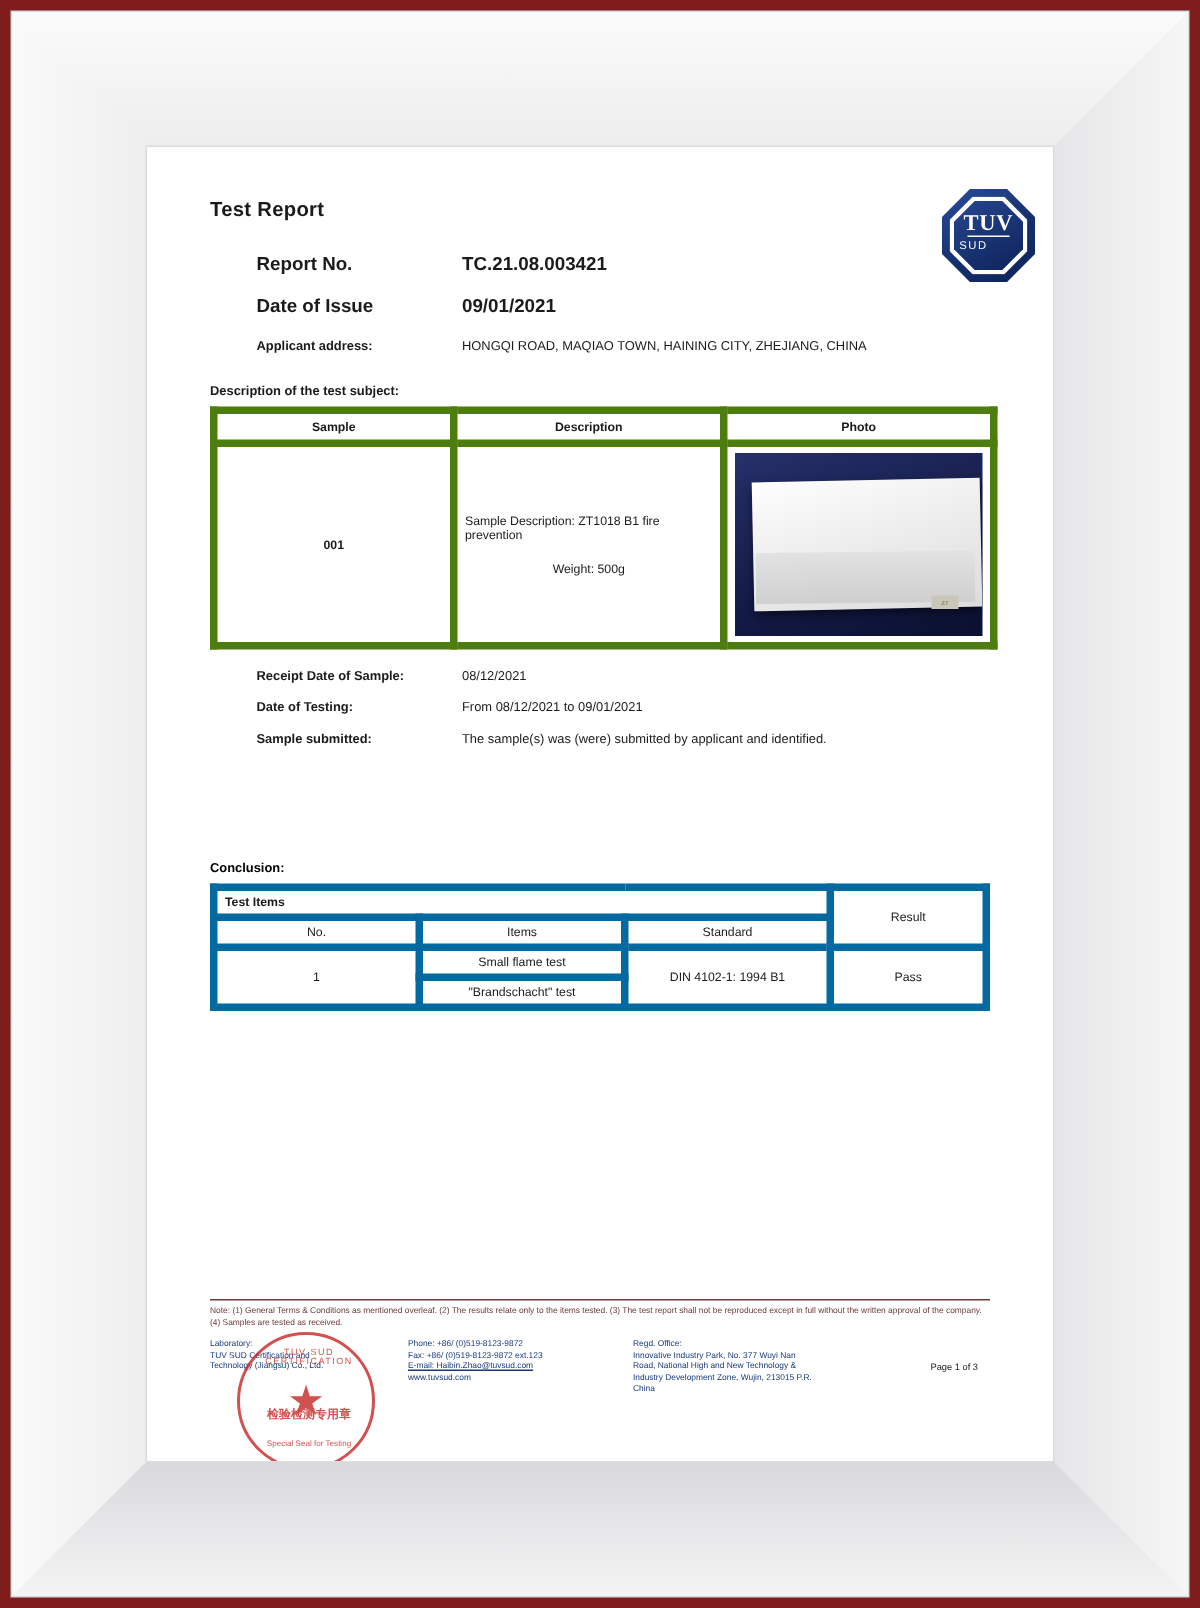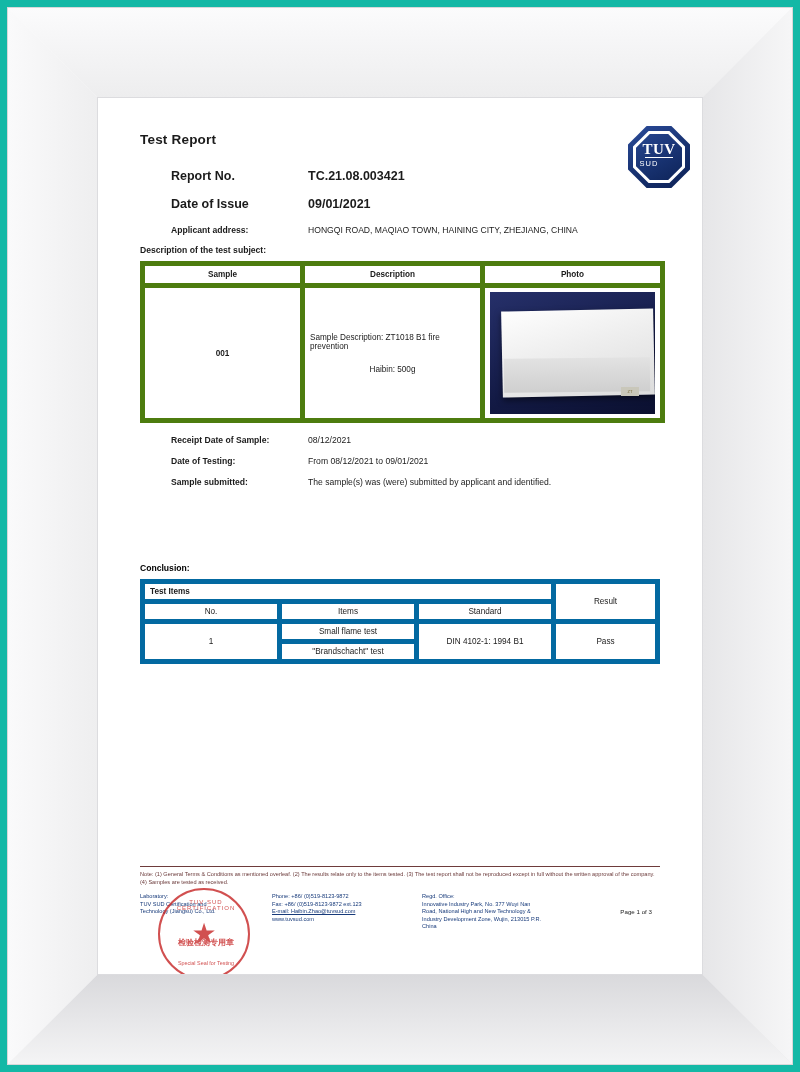--- a/index.html
+++ b/index.html
@@ -5,21 +5,21 @@
   * { box-sizing: border-box; }
   html, body {
     margin: 0; padding: 0;
     width: 800px; height: 1072px;
     font-family: "Liberation Sans", sans-serif;
     background: #ffffff;
   }
   #frame {
     position: relative;
     width: 800px; height: 1072px;
-    background: #14b8a6;
+    background: #7f1d1d;
     overflow: hidden;
   }
   
   .frame-outer {
     position: absolute;
     left: 8px; top: 8px;
     width: 784px; height: 1056px;
     background:
       linear-gradient(135deg, #fdfdfd 0%, #f2f2f2 40%, #e4e4e6 100%);
     box-shadow: 0 0 0 1px #d8d8da;
@@ -142,21 +142,21 @@
   .kv.big { font-size: 12.5px; font-weight: bold; margin-bottom: 14px; }
   .kv .k { width: 168px; flex: 0 0 168px; font-weight: bold; padding-left: 31px; }
   .kv .v { flex: 1; }
   .kv.small { font-size: 8.6px; }
   .kv.small .k { font-weight: bold; }
 
   .section-label {
     font-size: 8.6px;
     font-weight: bold;
     color: #1b1b1b;
-    margin: 10px 0 6px 0;
+    margin: 20px 0 6px 0;
   }
 
   table.grid {
     width: 520px;
     border-collapse: collapse;
     table-layout: fixed;
   }
   table.grid th, table.grid td {
     border: 5px solid #4d7c0f;
     font-size: 8.2px;
@@ -346,21 +346,21 @@
             <th class="sample-cell">Sample</th>
             <th class="desc-cell">Description</th>
             <th class="photo-cell">Photo</th>
           </tr>
         </thead>
         <tbody>
           <tr>
             <td class="sample-cell">001</td>
             <td class="desc-cell">
               <p class="d1">Sample Description: ZT1018 B1 fire prevention</p>
-              <p class="d2">Haibin: 500g</p>
+              <p class="d2">Weight: 500g</p>
             </td>
             <td class="photo-cell">
               <div class="photo-box">
                 <div class="photo-sheet"></div>
                 <div class="photo-sheet2"></div>
                 <div class="photo-tag">ZT</div>
               </div>
             </td>
           </tr>
         </tbody>

